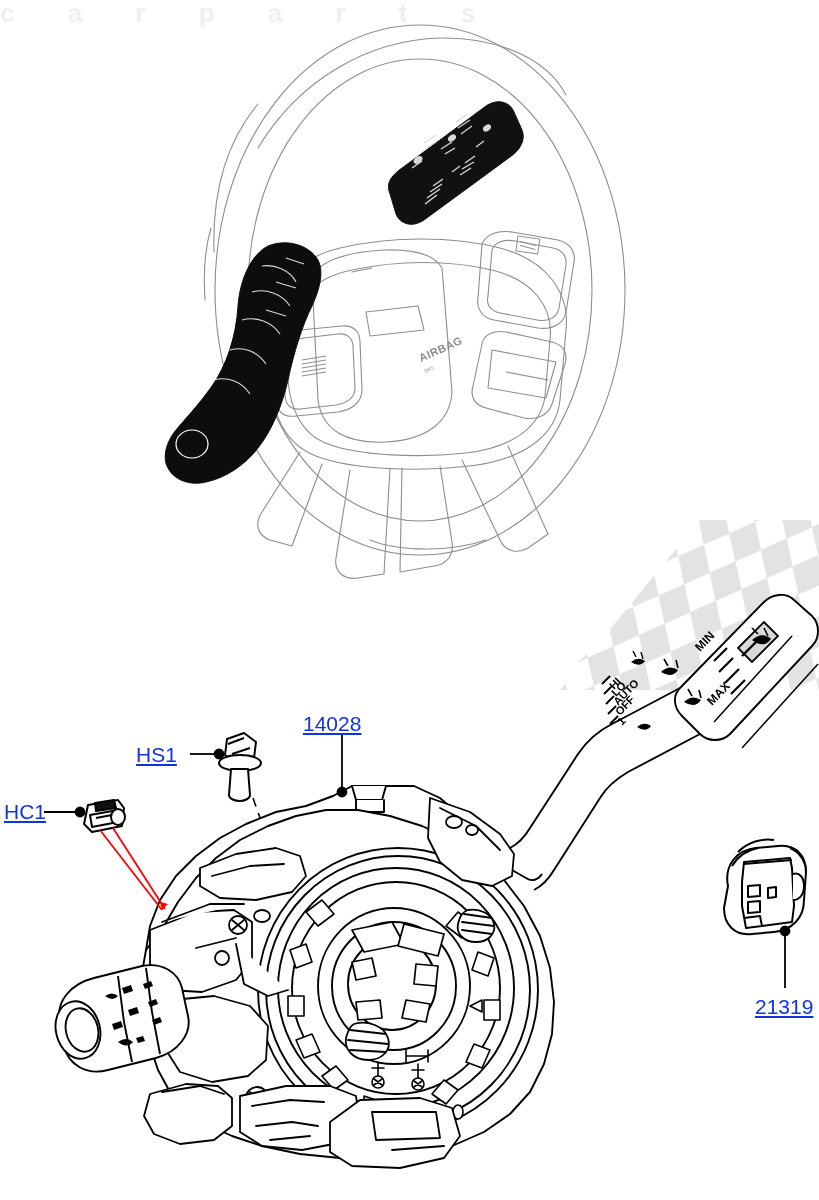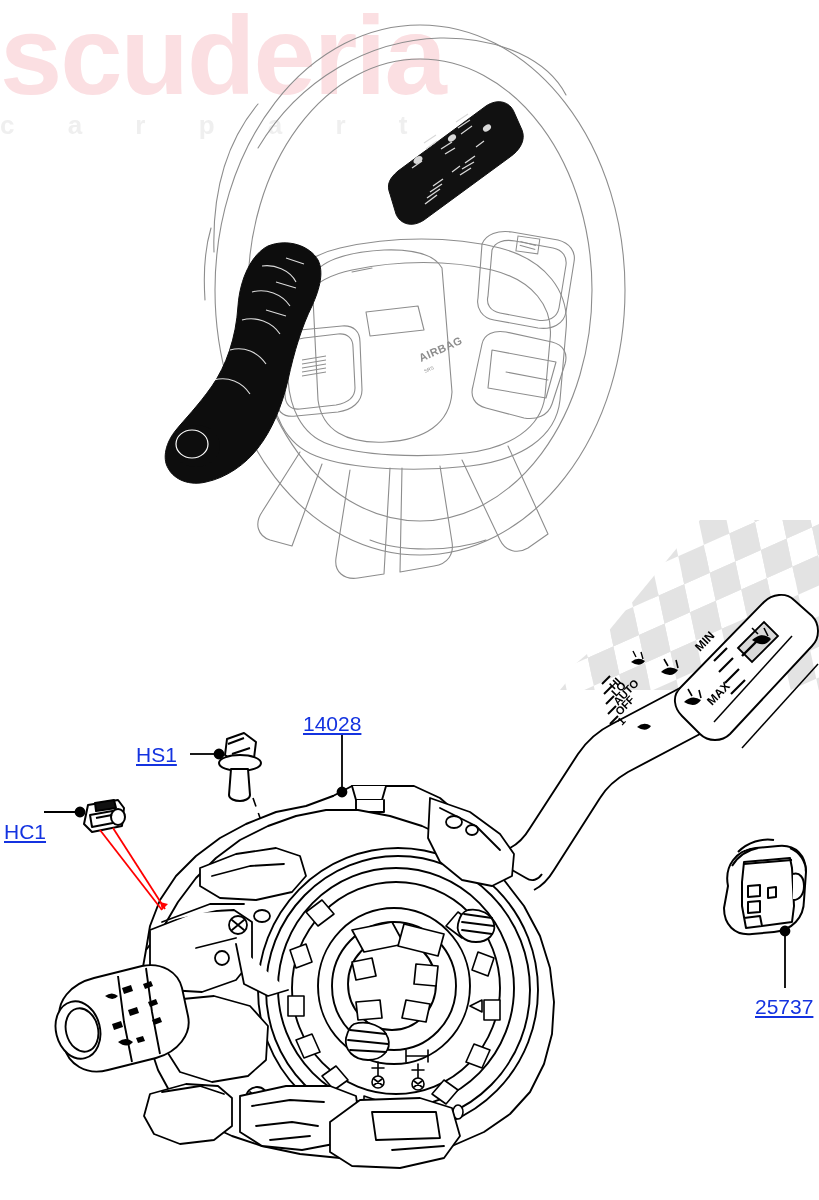--- a/index.html
+++ b/index.html
@@ -13,32 +13,31 @@
   .wm-scuderia{left:48px;top:538px;font-size:112px;font-weight:700;
       letter-spacing:-2px;color:#fbdfe2;line-height:1;}
   .wm-carparts{left:56px;top:640px;font-size:26px;font-weight:700;
       letter-spacing:23px;color:#efefef;line-height:1;}
 
   .art{z-index:2;}
   .labels{z-index:3;}
 
   .lbl{position:absolute;color:#1433e0;font-size:21px;font-weight:400;
        letter-spacing:0px;white-space:nowrap;text-decoration:underline;}
-  .lbl-hc1{left:4px;top:800px;margin-top:20px;}
+  .lbl-hc1{left:4px;top:800px;}
   .lbl-hs1{left:136px;top:743px;}
   .lbl-14028{left:303px;top:712px;}
   .lbl-14018{left:755px;top:995px;}
 </style>
 </head>
 <body>
 
 <div class="stage">
 
   <div class="wm">
-    <div class="wm-scuderia">scuderia</div>
     <div class="wm-carparts">c a r   p a r t s</div>
   </div>
 
   <svg class="wm" viewBox="0 0 819 1200">
     <defs>
       <pattern id="chk" width="56" height="56" patternUnits="userSpaceOnUse" patternTransform="rotate(-24) skewX(-12)">
         <rect x="0" y="0" width="28" height="28" fill="#e3e3e3"></rect>
         <rect x="28" y="28" width="28" height="28" fill="#e3e3e3"></rect>
       </pattern>
       <clipPath id="flagClip">
@@ -409,16 +408,16 @@
       <line x1="100" y1="830" x2="162" y2="910"></line>
       <line x1="113" y1="828" x2="165" y2="909"></line>
       <path d="M162 910 L168 904 L160 902 Z" fill="#ff0000" stroke="none"></path>
     </g>
   </svg>
 
   <div class="labels">
     <div class="lbl lbl-hc1">HC1</div>
     <div class="lbl lbl-hs1">HS1</div>
     <div class="lbl lbl-14028">14028</div>
-    <div class="lbl lbl-14018">25737</div>
+    <div class="lbl lbl-14018">21319</div>
   </div>
 
 </div>
 
 </body></html>

